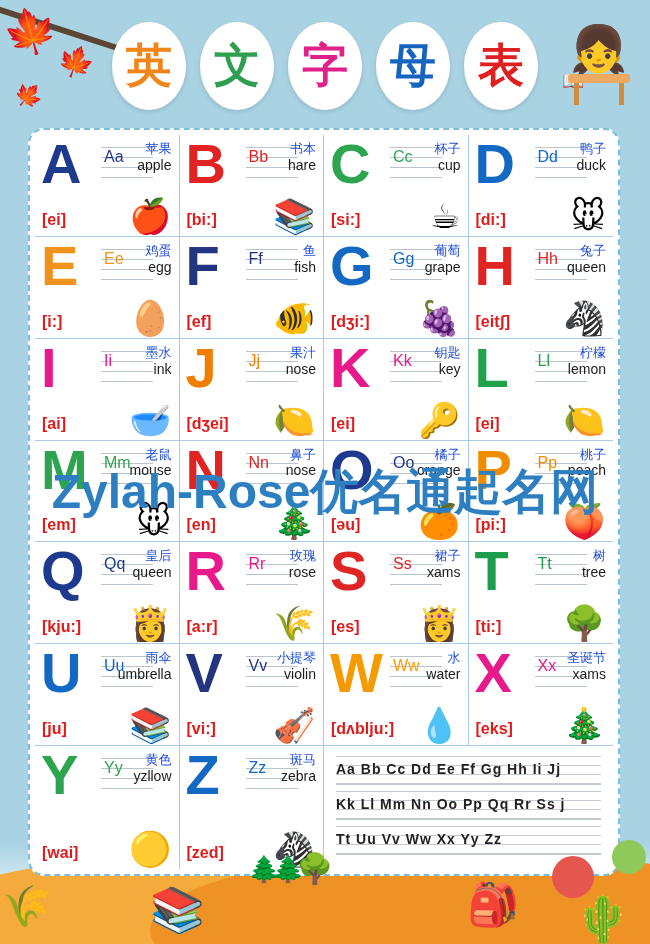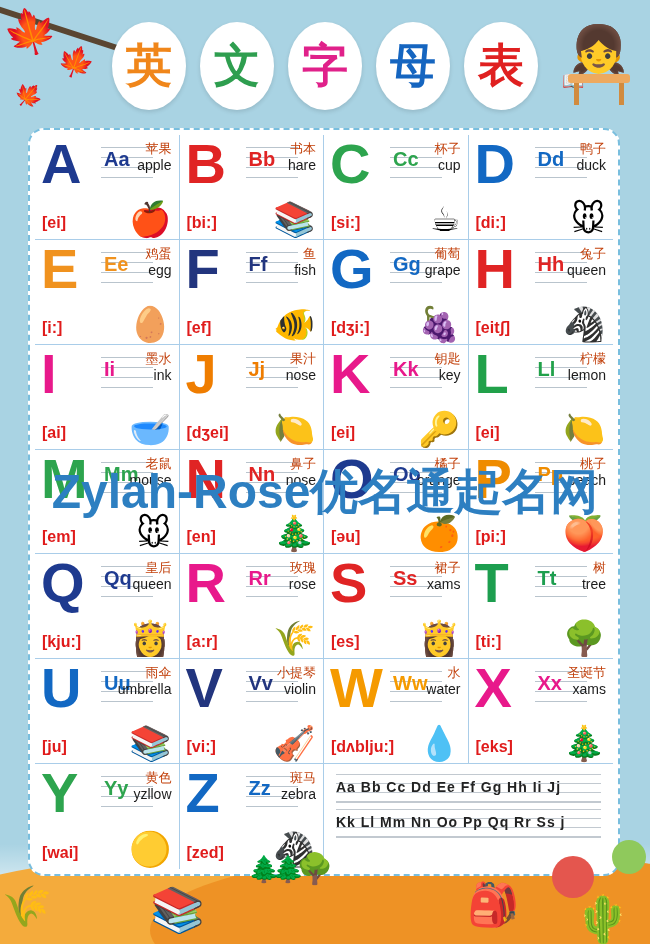--- a/index.html
+++ b/index.html
@@ -33,23 +33,23 @@
   .grid{display:grid;grid-template-columns:repeat(4,1fr);grid-auto-rows:1fr;width:100%;height:100%;}
   .cell{position:relative;border-right:1px solid #a9cde9;border-bottom:1px solid #a9cde9;box-sizing:border-box;}
   .grid > :nth-child(4n){border-right:none;}
   .grid > :nth-child(n+25){border-bottom:none;}
   #summary-cell{grid-column:span 2;border-right:none;}
 
   .big{position:absolute;left:6px;top:0px;font-size:56px;font-weight:bold;line-height:1.05;color:var(--c);}
   .guide{position:absolute;left:66px;top:12px;width:52px;height:30px;
          background-image:linear-gradient(to bottom,#b9c4cd 1px,transparent 1px);
          background-size:100% 10px;border-bottom:1px solid #b9c4cd;}
-  .guide span{position:relative;top:1px;left:3px;font-size:20px;font-weight:bold;color:var(--c);}
+  .guide span{position:relative;top:1px;left:3px;font-size:16px;font-weight:normal;color:var(--c);}
   .words{position:absolute;right:7px;top:7px;text-align:right;line-height:1.15;}
-  .cn{font-size:13px;color:#c2410c;}
+  .cn{font-size:13px;color:#1d4ed8;}
   .en{font-size:14px;color:#1c1c1c;}
   .phon{position:absolute;left:7px;bottom:7px;font-size:16px;font-weight:bold;color:#e01b1b;}
   .icn{position:absolute;right:7px;bottom:3px;font-size:34px;line-height:1;}
 
   .summary-inner{padding:10px 12px 8px;}
   .sline{position:relative;height:28px;line-height:26px;margin-bottom:6px;
          background-image:linear-gradient(to bottom,#c2c9d0 1px,transparent 1px);
          background-size:100% 9px;border-bottom:1px solid #c2c9d0;
          font-size:14px;font-weight:bold;color:#222;letter-spacing:1px;white-space:nowrap;}
 
@@ -394,20 +394,21 @@
       <div class="cn">斑马</div>
       <div class="en">zebra</div>
     </div>
     <div class="phon">[zed]</div>
     <div class="icn">🦓</div>
   </div>
 <div class="cell" id="summary-cell">
       <div class="summary-inner">
         <div class="sline">Aa Bb Cc Dd Ee Ff Gg Hh Ii Jj</div>
         <div class="sline">Kk Ll Mm Nn Oo Pp Qq Rr Ss j</div>
+        <div class="sline">Tt Uu Vv Ww Xx Yy Zz</div>
       </div>
     </div>
   </div>
 </div>
 
 <div class="watermark" style="color: rgb(45, 127, 193);">Zylah-Rose优名通起名网</div>
 
 <div class="mist"></div>
 <div class="hill1"></div>
 <div class="hill2"></div>

